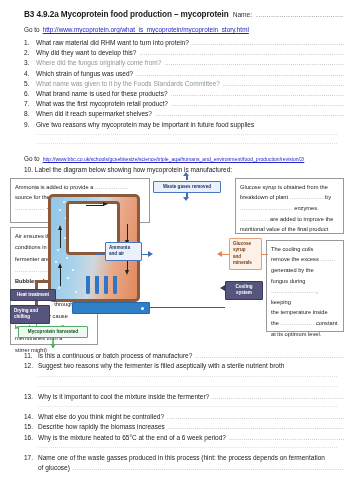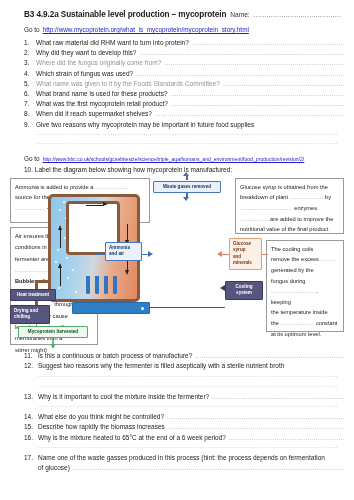--- a/index.html
+++ b/index.html
@@ -87,21 +87,21 @@
                   color:#999; font-size:6px; letter-spacing:.4px; }
   .wrap-line { padding-left:28px; font-size:6.5px; display:flex; align-items:baseline; }
   .wrap-line .lead { flex:1; overflow:hidden; white-space:nowrap; color:#666; font-size:6px; letter-spacing:.4px; padding-left:3px;}
 </style>
 </head>
 <body>
 
 <div class="page">
 
   <div class="title-row">
-    <span class="title">B3 4.9.2a Sustainable level production – mycoprotein</span>
+    <span class="title">B3 4.9.2a Mycoprotein food production – mycoprotein</span>
     <span class="name-label">Name:</span>
     <span class="dotfill">.........................................</span>
   </div>
 
   <div class="goto">
     <span>Go to</span>
     <a class="lnk" href="#">http://www.mycoprotein.org/what_is_mycoprotein/mycoprotein_story.html</a>
   </div>
 
   <ol class="qs">

